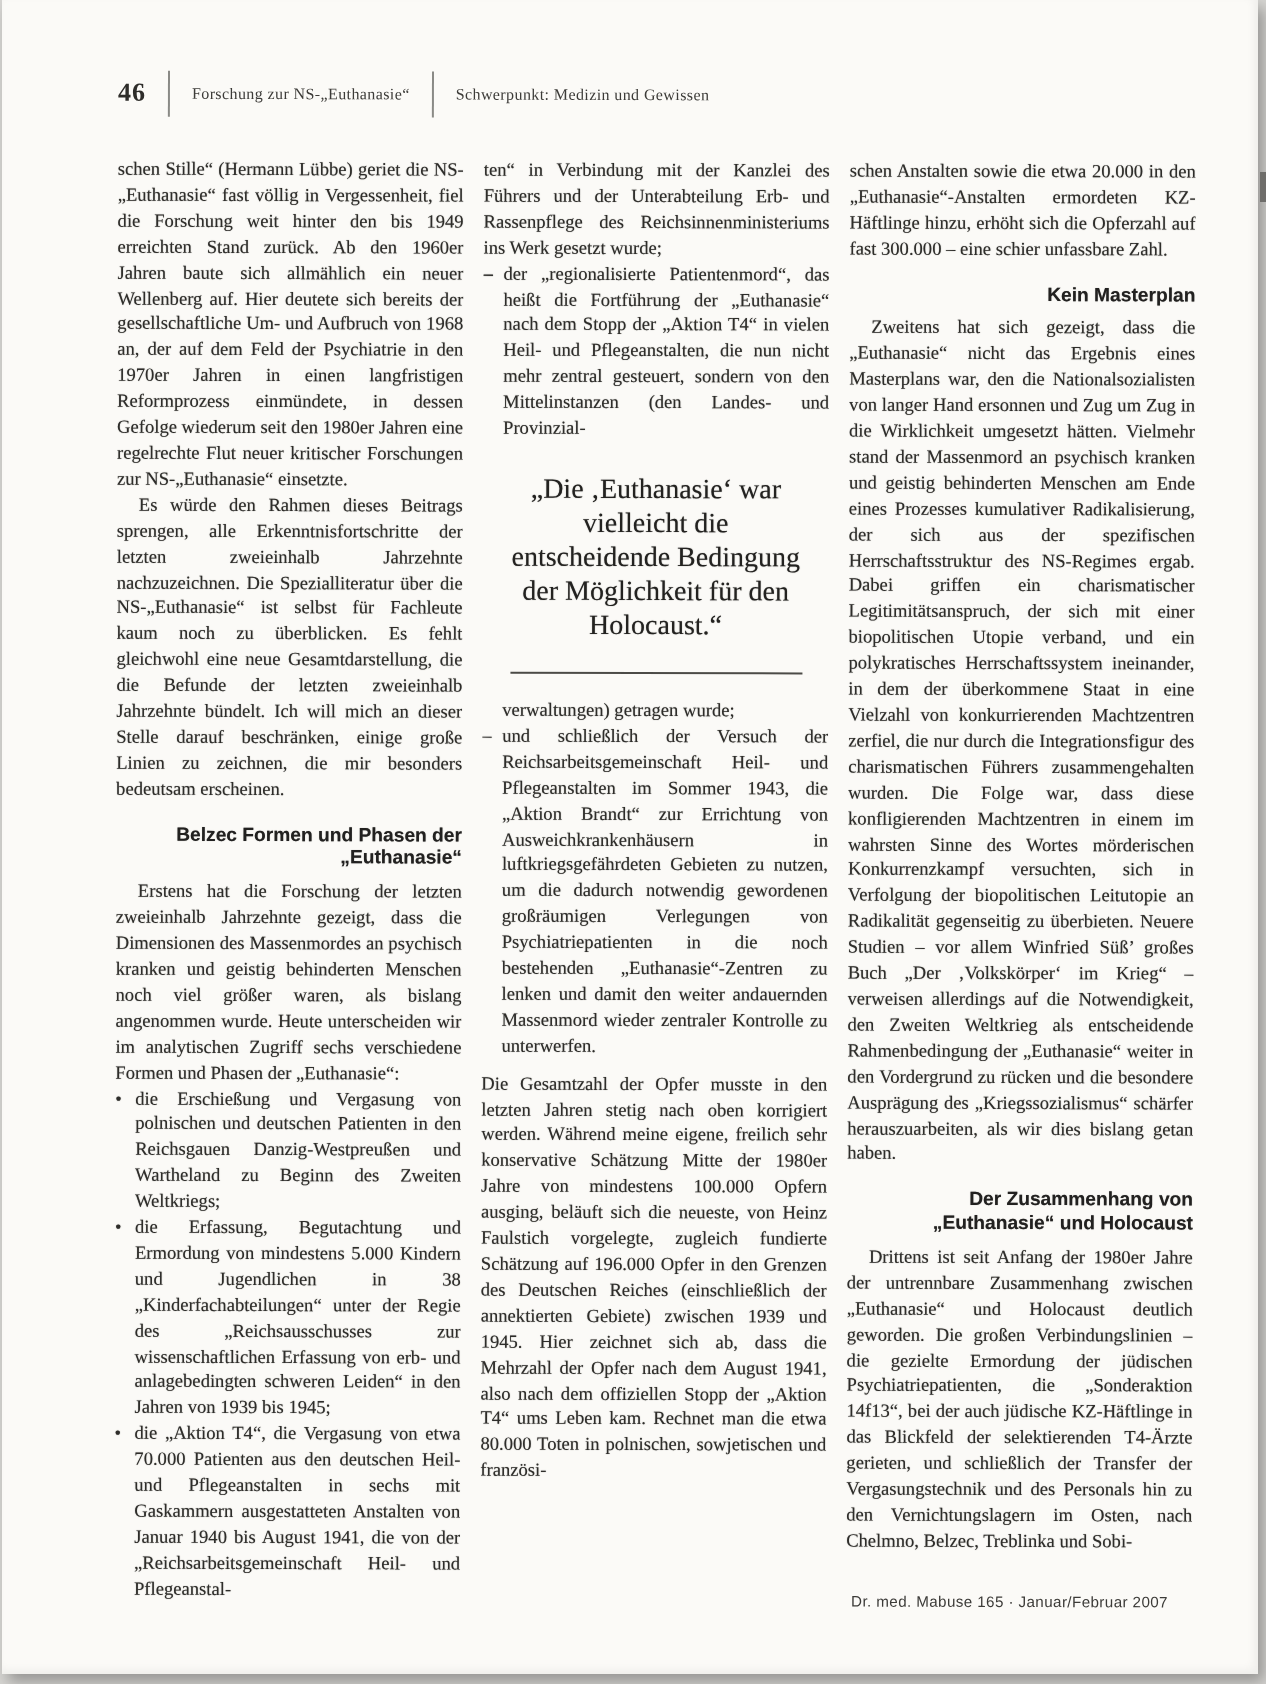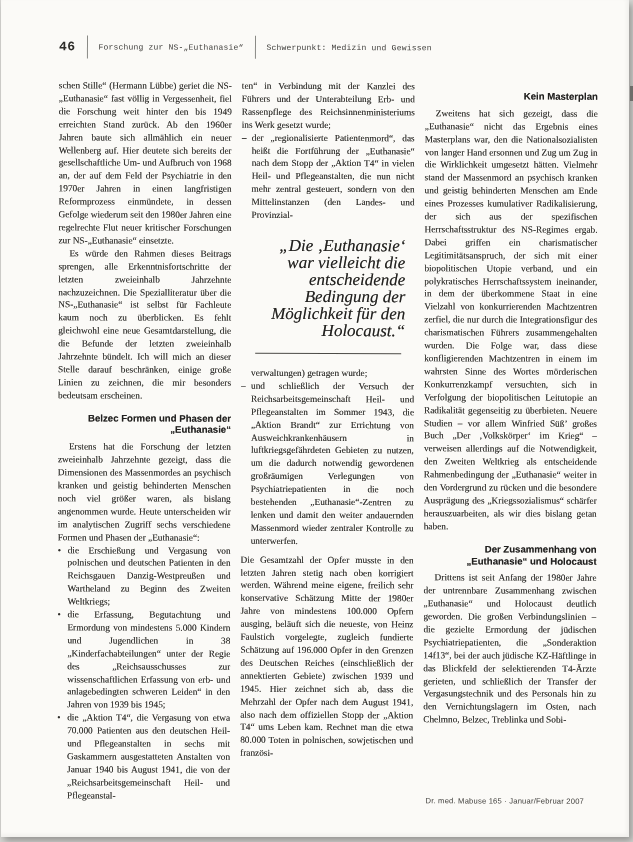--- a/index.html
+++ b/index.html
@@ -12,21 +12,21 @@
     position:absolute; left:1px; top:0; width:628px; height:837px;
     background:#fbfaf7;
     box-shadow: 3px 4px 7px rgba(0,0,0,0.30), inset -2px -2px 4px rgba(0,0,0,0.05);
   }
   .page-inner { position:absolute; inset:0; transform:rotate(0.15deg); }
 
   
   .header {
     position:absolute; left:57px; top:34px; height:26px;
     display:flex; align-items:center;
-    font-family:Liberation Mono, monospace; color:#3c3b38;
+    font-family:Liberation Serif, serif; color:#3c3b38;
   }
   .pagenum { font-size:13px; font-weight:bold; letter-spacing:0.5px; color:#2e2d2a; }
   .hdr-div { width:1px; height:23px; background:#8a8a86; margin:0 11px; }
   .hdr-text { font-size:8px; letter-spacing:0.2px; }
 
   
   .col {
     position:absolute; top:80px; width:173px; height:733px; overflow:hidden;
     font-size:9.3px; line-height:12.9px; text-align:justify;
     color:#2e2d2a; text-shadow:0 0 0.55px rgba(45,45,42,0.55);
@@ -41,22 +41,22 @@
     font-size:9.6px; line-height:11.8px; margin:10px 0 5px;
     text-align:right; color:#222120; text-shadow:0 0 0.4px rgba(35,35,32,0.5);
     hyphens:none;
   }
   .li { position:relative; padding-left:10px; }
   .li .marker { position:absolute; left:0; top:0; }
   .li-cont { padding-left:10px; }
 
   
   .quote {
-    font-style:italic; text-align:right;
-    font-size:17px; line-height:17px;
+    text-align:center;
+    font-size:14px; line-height:17px;
     padding:15px 9px 0; color:#232220;
     hyphens:none;
   }
   .quote-rule {
     width:146px; height:0; border-top:1.3px solid #4c4b47;
     margin:14px auto 13px;
   }
 
   
   .footer {
@@ -114,20 +114,21 @@
       <div class="quote-rule"></div>
       <p class="li-cont">verwaltungen) getragen wurde;</p>
       <div class="li">
         <span class="marker">–</span>
         <span>und schließlich der Versuch der Reichsarbeitsgemeinschaft Heil- und Pflegeanstalten im Sommer 1943, die „Aktion Brandt“ zur Errichtung von Ausweichkrankenhäusern in luftkriegsgefährdeten Gebieten zu nutzen, um die dadurch notwendig gewordenen großräumigen Verlegungen von Psychiatriepatienten in die noch bestehenden „Euthanasie“-Zentren zu lenken und damit den weiter andauernden Massenmord wieder zentraler Kontrolle zu unterwerfen.</span>
       </div>
       <p class="gap">Die Gesamtzahl der Opfer musste in den letzten Jahren stetig nach oben korrigiert werden. Während meine eigene, freilich sehr konservative Schätzung Mitte der 1980er Jahre von mindestens 100.000 Opfern ausging, beläuft sich die neueste, von Heinz Faulstich vorgelegte, zugleich fundierte Schätzung auf 196.000 Opfer in den Grenzen des Deutschen Reiches (einschließlich der annektierten Gebiete) zwischen 1939 und 1945. Hier zeichnet sich ab, dass die Mehrzahl der Opfer nach dem August 1941, also nach dem offiziellen Stopp der „Aktion T4“ ums Leben kam. Rechnet man die etwa 80.000 Toten in polnischen, sowjetischen und französi-</p>
     </div>
 
     <div class="col col3">
+      <p>schen Anstalten sowie die etwa 20.000 in den „Euthanasie“-Anstalten ermordeten KZ-Häftlinge hinzu, erhöht sich die Opferzahl auf fast 300.000 – eine schier unfassbare Zahl.</p>
       <h3 class="subhead">Kein Masterplan</h3>
       <p class="ind">Zweitens hat sich gezeigt, dass die „Euthanasie“ nicht das Ergebnis eines Masterplans war, den die Nationalsozialisten von langer Hand ersonnen und Zug um Zug in die Wirklichkeit umgesetzt hätten. Vielmehr stand der Massenmord an psychisch kranken und geistig behinderten Menschen am Ende eines Prozesses kumulativer Radikalisierung, der sich aus der spezifischen Herrschaftsstruktur des NS-Regimes ergab. Dabei griffen ein charismatischer Legitimitätsanspruch, der sich mit einer biopolitischen Utopie verband, und ein polykratisches Herrschaftssystem ineinander, in dem der überkommene Staat in eine Vielzahl von konkurrierenden Machtzentren zerfiel, die nur durch die Integrationsfigur des charismatischen Führers zusammengehalten wurden. Die Folge war, dass diese konfligierenden Machtzentren in einem im wahrsten Sinne des Wortes mörderischen Konkurrenzkampf versuchten, sich in Verfolgung der biopolitischen Leitutopie an Radikalität gegenseitig zu überbieten. Neuere Studien – vor allem Winfried Süß’ großes Buch „Der ‚Volkskörper‘ im Krieg“ – verweisen allerdings auf die Notwendigkeit, den Zweiten Weltkrieg als entscheidende Rahmenbedingung der „Euthanasie“ weiter in den Vordergrund zu rücken und die besondere Ausprägung des „Kriegssozialismus“ schärfer herauszuarbeiten, als wir dies bislang getan haben.</p>
       <h3 class="subhead">Der Zusammenhang von „Euthanasie“ und Holocaust</h3>
       <p class="ind">Drittens ist seit Anfang der 1980er Jahre der untrennbare Zusammenhang zwischen „Euthanasie“ und Holocaust deutlich geworden. Die großen Verbindungslinien – die gezielte Ermordung der jüdischen Psychiatriepatienten, die „Sonderaktion 14f13“, bei der auch jüdische KZ-Häftlinge in das Blickfeld der selektierenden T4-Ärzte gerieten, und schließlich der Transfer der Vergasungstechnik und des Personals hin zu den Vernichtungslagern im Osten, nach Chelmno, Belzec, Treblinka und Sobi-</p>
     </div>
 
     <div class="footer">Dr. med. Mabuse 165 · Januar/Februar 2007</div>
   </div>
 </div>
 

